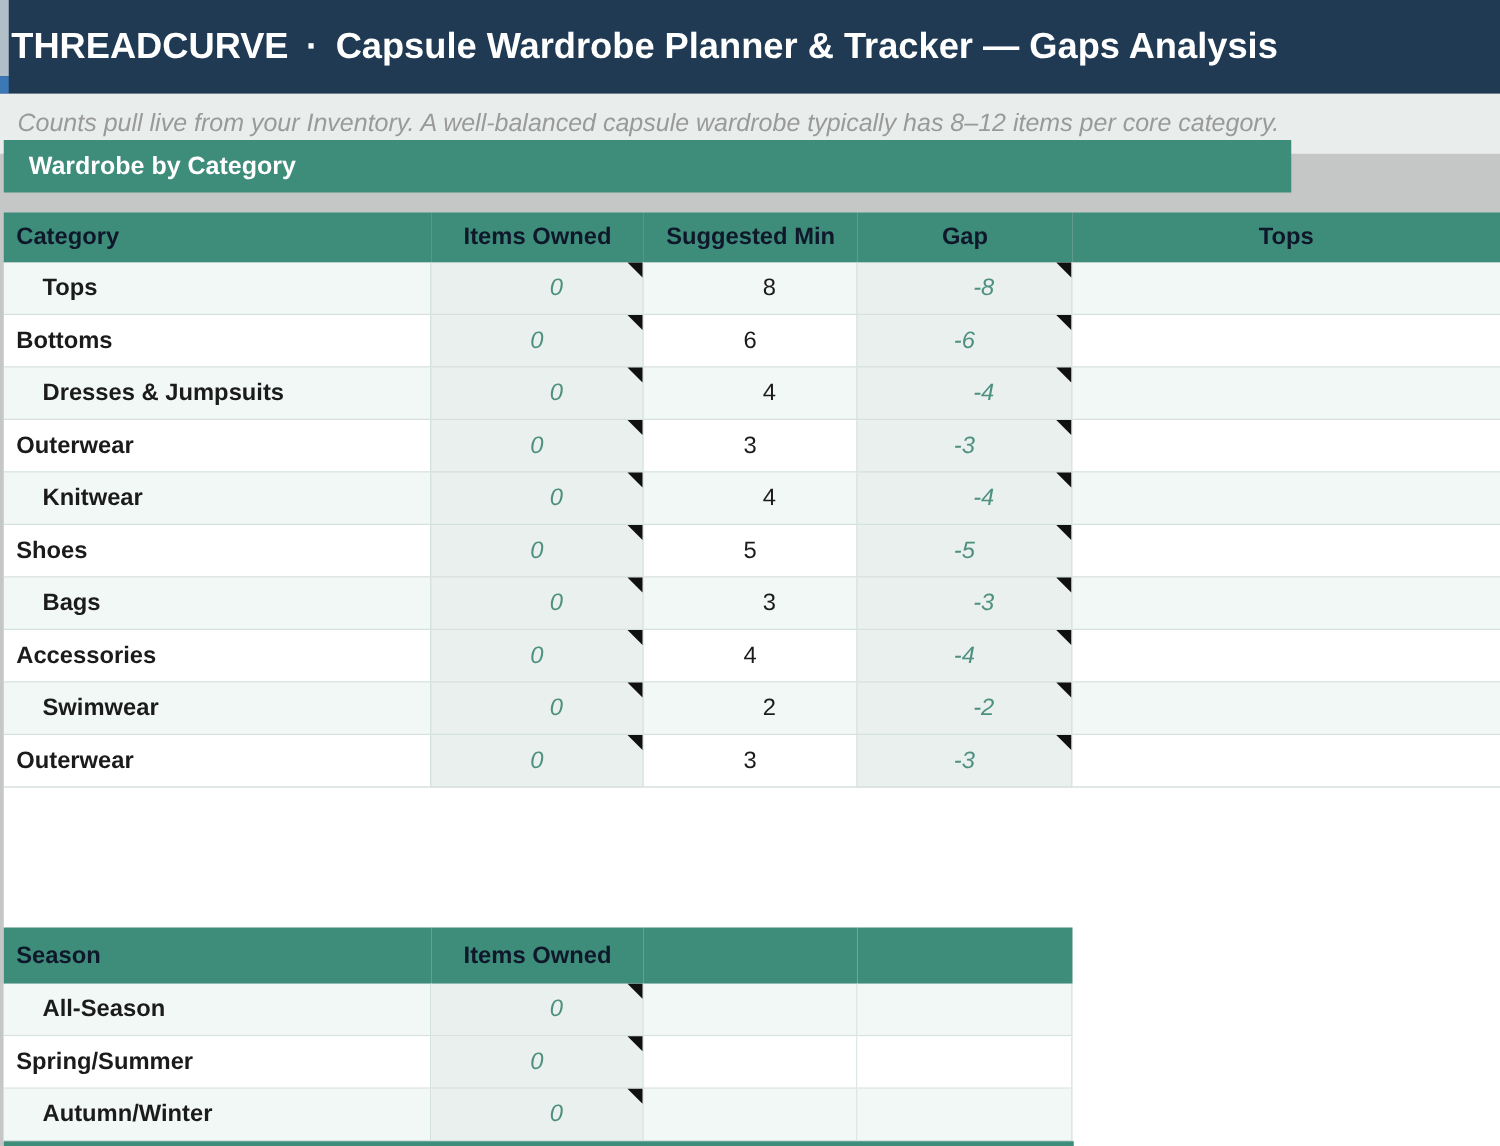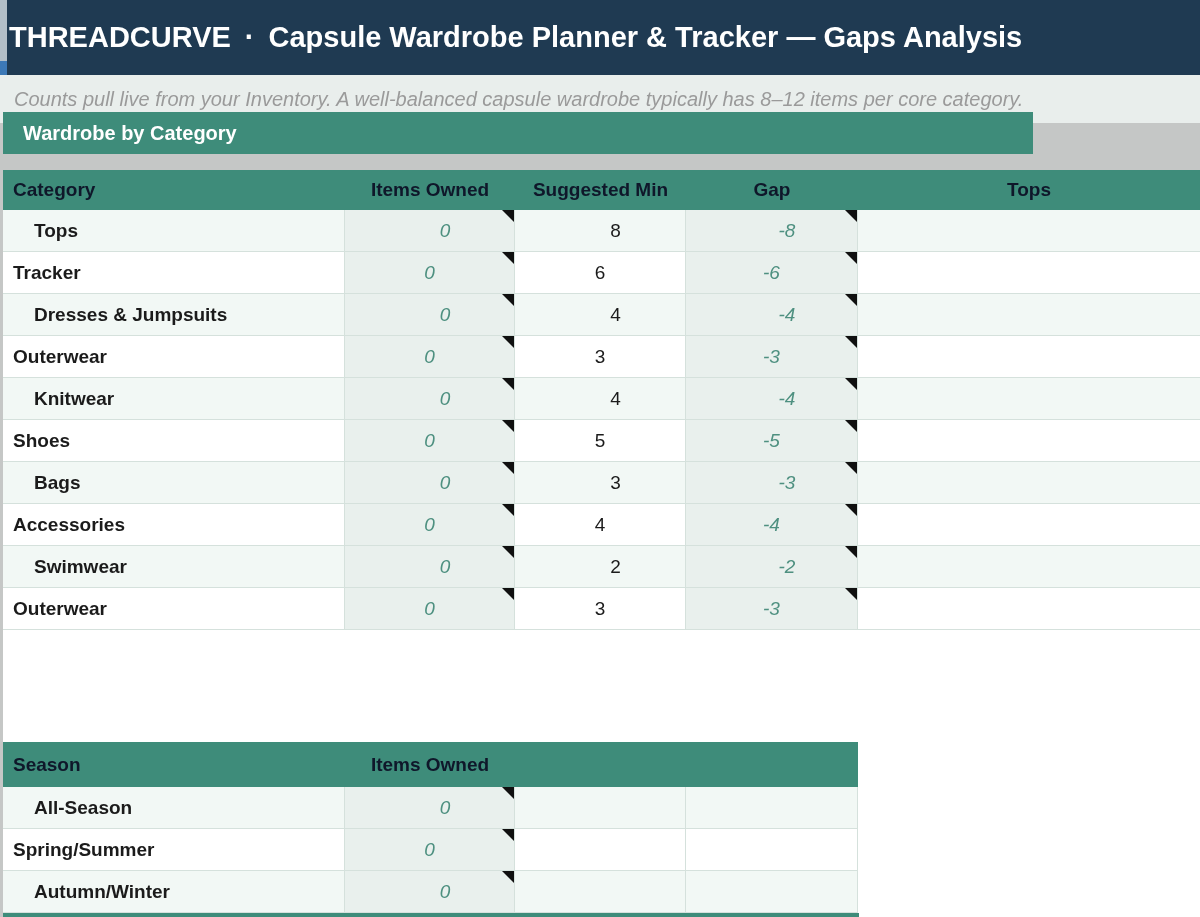--- a/index.html
+++ b/index.html
@@ -90,21 +90,21 @@
           <span>8</span>
         </div>
       <div class="cell val tint">
           <span class="tri"></span>
           <span>-8</span>
         </div>
       <div class="cell"></div>
     </div>
 
     <div class="row">
-      <div class="cell c">Tracker</div>
+      <div class="cell c">Bottoms</div>
       <div class="cell val tint">
           <span class="tri"></span>
           <span>0</span>
         </div>
       <div class="cell m">
           <span>6</span>
         </div>
       <div class="cell val tint">
           <span class="tri"></span>
           <span>-6</span>

